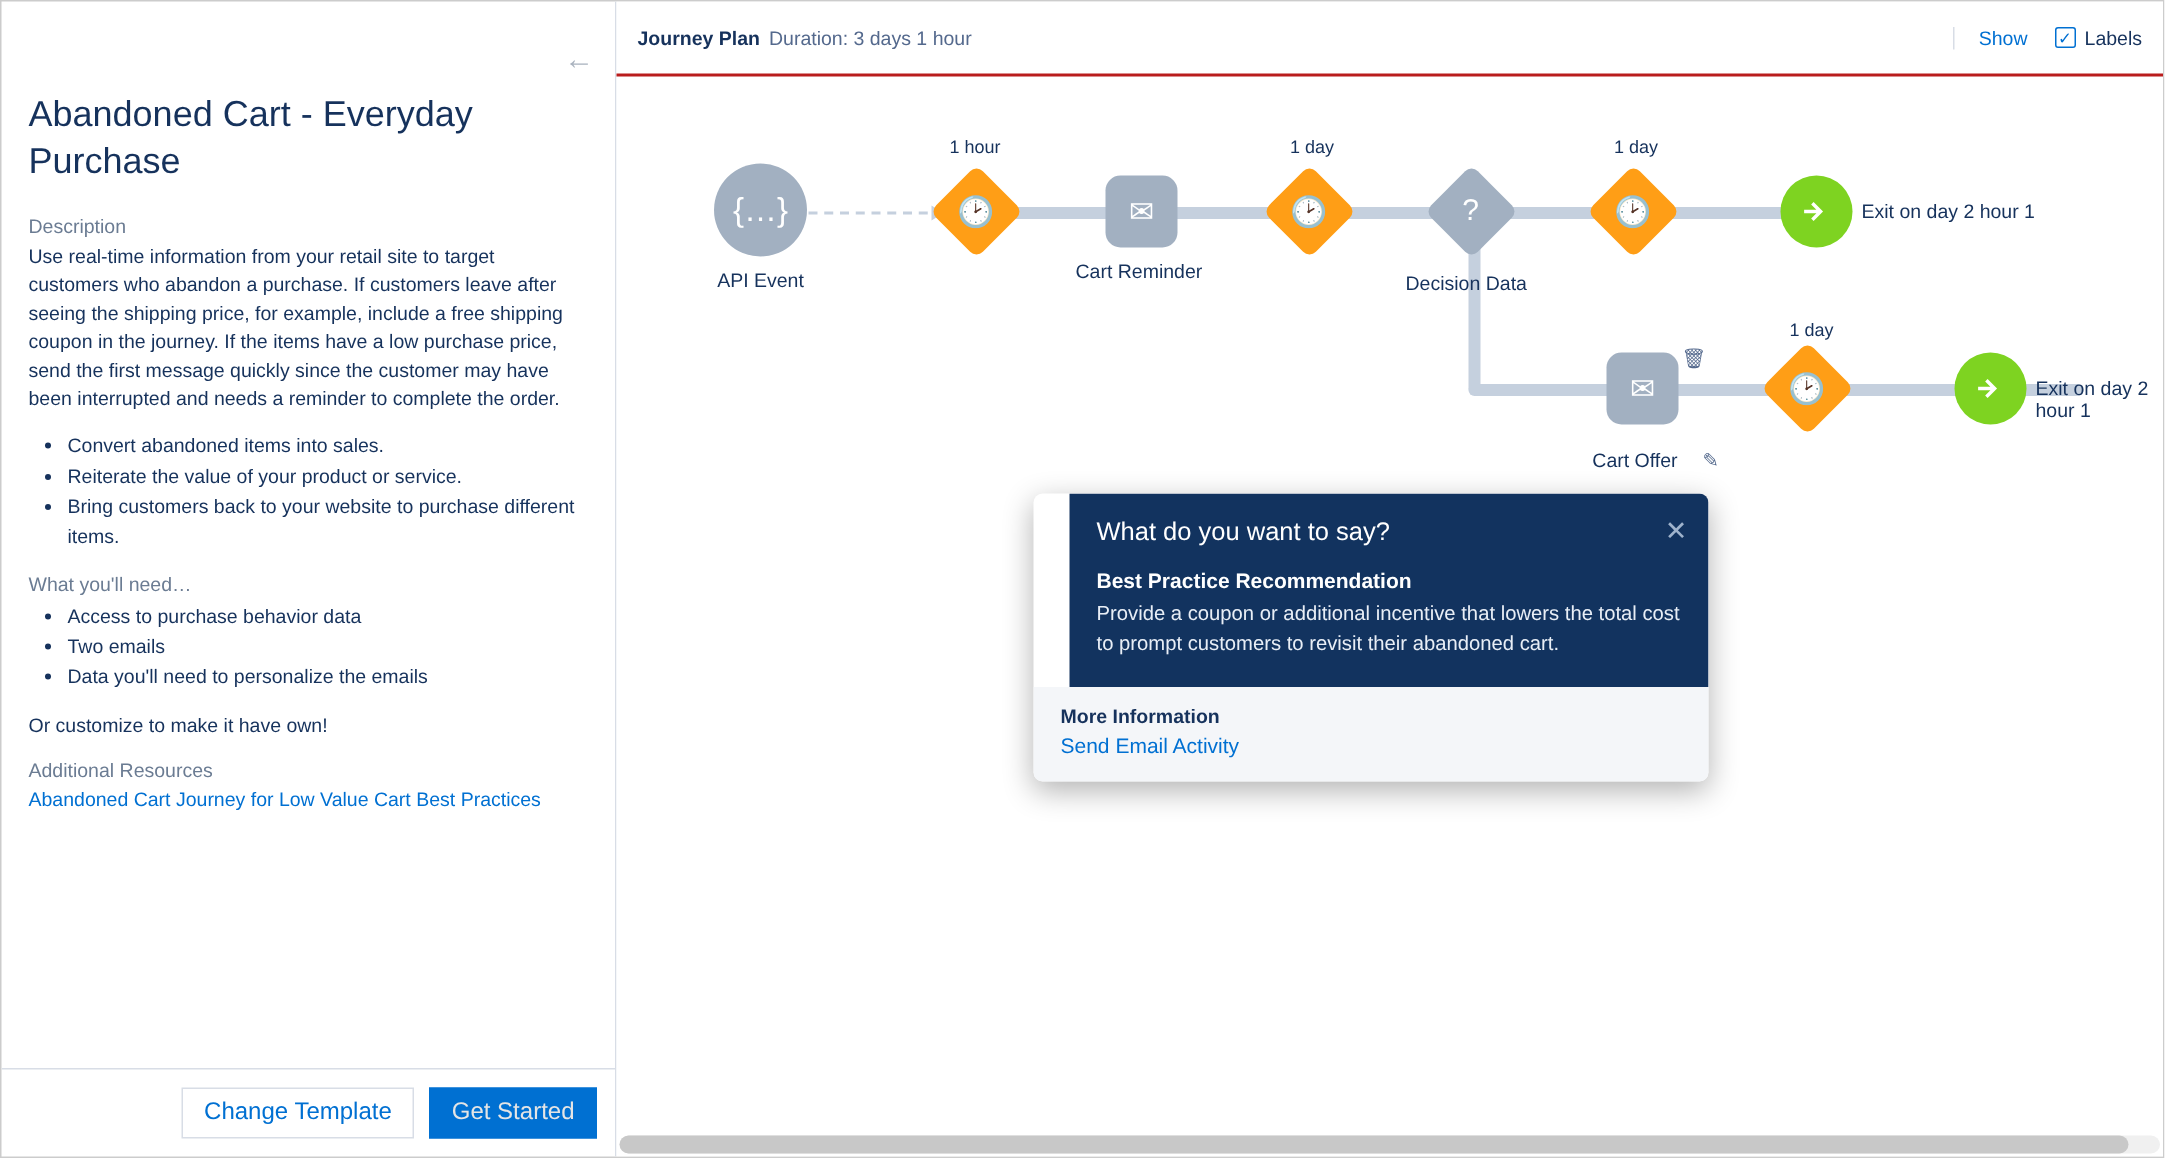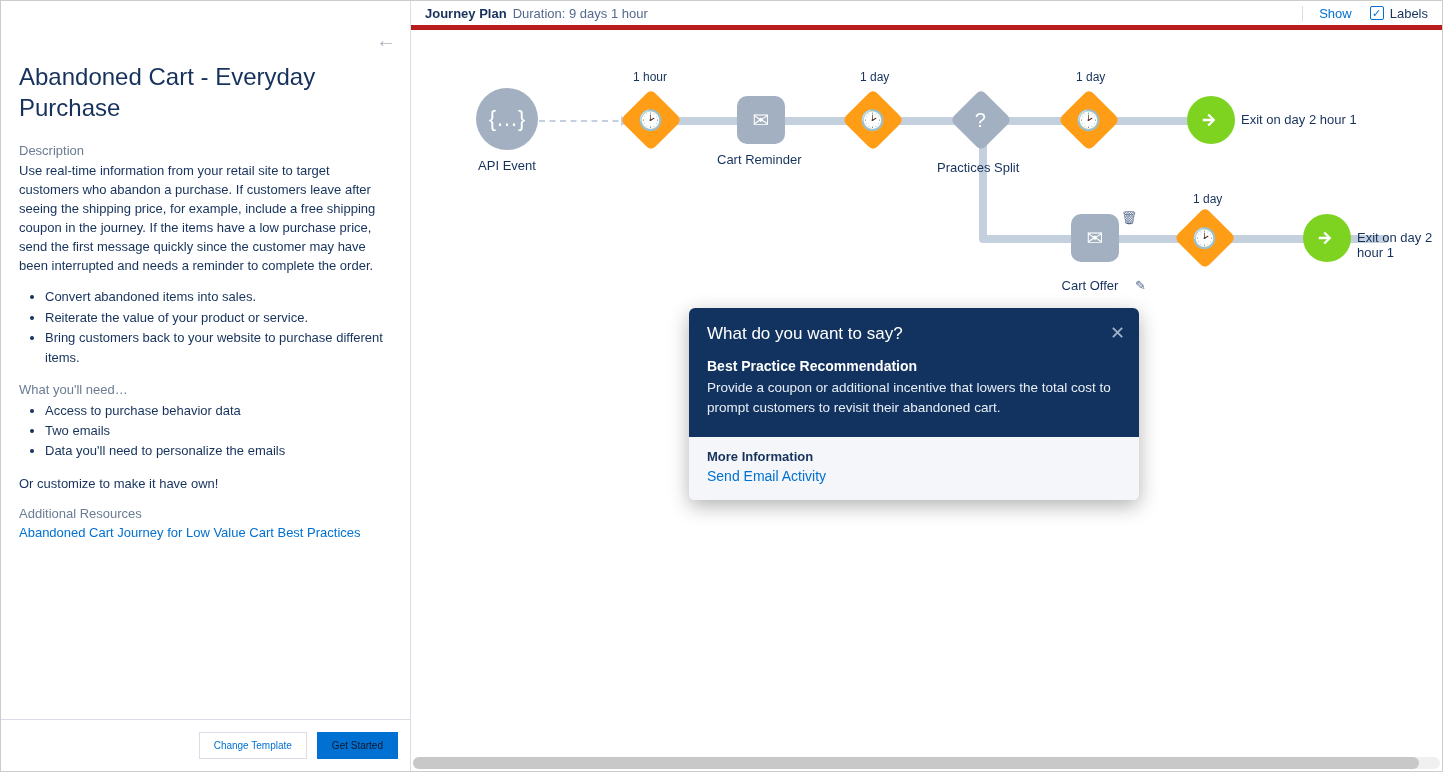--- a/index.html
+++ b/index.html
@@ -8,25 +8,25 @@
 .sidebar { width: 410px; border-right: 1px solid #d8dde6; display: flex; flex-direction: column; position: relative; }
 .sidebar-content { padding: 16px 18px; flex: 1; overflow: auto; }
 .sidebar h1 { font-size: 24px; font-weight: 400; color: #16325c; line-height: 1.3; margin-bottom: 20px; margin-top: 44px; }
 .back-arrow { position: absolute; top: 28px; right: 14px; color: #aab3bf; font-size: 20px; cursor: pointer; }
 .section-label { color: #6b7c93; font-size: 13px; margin-bottom: 4px; margin-top: 10px; }
 .desc-text { color: #16325c; line-height: 1.45; margin-bottom: 12px; }
 .sidebar ul { padding-left: 26px; margin-bottom: 14px; }
 .sidebar ul li { line-height: 1.55; }
 .link { color: #0070d2; cursor: pointer; }
 .sidebar-footer { border-top: 1px solid #d8dde6; padding: 12px; display: flex; justify-content: flex-end; gap: 10px; }
-.btn { padding: 7px 14px; border-radius: 0; font-size: 10px; cursor: pointer; border: 1px solid #d8dde6; background: #fff; color: #0070d2; }
-.btn-primary { background: #0070d2; color: #0f172a; border-color: #0070d2; }
+.btn { padding: 7px 14px; border-radius: 0; font-size: 16px; cursor: pointer; border: 1px solid #d8dde6; background: #fff; color: #0070d2; }
+.btn-primary { background: #0070d2; color: #e5e5e5; border-color: #0070d2; }
 
 .canvas-area { flex: 1; display: flex; flex-direction: column; position: relative; background: #fff; }
-.canvas-header { height: 29px; border-bottom: 5px solid #b91c1c; display: flex; align-items: center; padding: 0 14px; color: #54698d; font-size: 13px; }
+.canvas-header { height: 50px; border-bottom: 2px solid #b91c1c; display: flex; align-items: center; padding: 0 14px; color: #54698d; font-size: 13px; }
 .canvas-header .title { font-weight: 600; color: #16325c; margin-right: 6px; }
 .canvas-header-right { margin-left: auto; display: flex; align-items: center; gap: 18px; }
 .canvas-header-right .show { color: #0070d2; cursor: pointer; border-left: 1px solid #d8dde6; padding-left: 16px; }
 .chk { display: inline-flex; align-items: center; gap: 6px; color: #16325c; }
 .chk .box { width: 14px; height: 14px; border: 1px solid #0070d2; border-radius: 2px; display: inline-flex; align-items: center; justify-content: center; color: #0070d2; font-size: 11px; }
 
 .canvas { flex: 1; position: relative; overflow: hidden; }
 .node { position: absolute; text-align: center; }
 .node-label { margin-top: 8px; color: #16325c; font-size: 13px; }
 .time-label { position: absolute; font-size: 12px; color: #16325c; }
@@ -44,21 +44,21 @@
 .connector { position: absolute; background: #c5d0de; }
 .connector.h { height: 8px; border-radius: 4px; }
 .connector.v { width: 8px; border-radius: 4px; }
 .dashed-line { position: absolute; border-top: 2px dashed #c5d0de; }
 .arrow-head { position: absolute; width: 0; height: 0; border-left: 8px solid #c5d0de; border-top: 5px solid transparent; border-bottom: 5px solid transparent; }
 
 .exit-text { position: absolute; color: #16325c; font-size: 13px; }
 
 .popover { position: absolute; width: 450px; background: #fff; border-radius: 6px; box-shadow: 0 6px 20px rgba(0,0,0,0.3); overflow: hidden; }
 .popover::before { content: ""; position: absolute; top: -10px; left: 392px; width: 0; height: 0; border-left: 10px solid transparent; border-right: 10px solid transparent; border-bottom: 10px solid #12335f; }
-.popover-head { background: #12335f; color: #fff; padding: 16px 18px 18px 18px; position: relative; }
+.popover-head { background: #12335f; color: #fff; padding: 16px 18px 18px 18px; position: relative; margin-left: 24px; }
 .popover-head h3 { font-size: 17px; font-weight: 400; margin-bottom: 14px; }
 .popover-head .close { position: absolute; top: 14px; right: 14px; color: #9fb3cc; font-size: 18px; cursor: pointer; }
 .popover-head .sub { font-weight: 700; font-size: 14px; margin-bottom: 4px; }
 .popover-head .rec { font-size: 13.5px; line-height: 1.5; color: #e8eef6; }
 .popover-body { padding: 12px 18px 16px 18px; background: #f4f6f9; }
 .popover-body .mi { font-weight: 600; color: #16325c; margin-bottom: 4px; }
 .popover-body .link { font-size: 14px; }
 
 .edit-icon { position: absolute; color: #54698d; font-size: 13px; cursor: pointer; }
 .trash-icon { position: absolute; color: #54698d; font-size: 13px; cursor: pointer; }
@@ -94,21 +94,21 @@
     </div>
     <div class="sidebar-footer">
       <button class="btn">Change Template</button>
       <button class="btn btn-primary">Get Started</button>
     </div>
   </div>
 
   <div class="canvas-area">
     <div class="canvas-header">
       <span class="title">Journey Plan</span>
-      <span>Duration: 9 days 1 hour</span>
+      <span>Duration: 3 days 1 hour</span>
       <div class="canvas-header-right">
         <span class="show">Show</span>
         <label class="chk">
           <span class="box">✓</span>
           <span>Labels</span>
         </label>
       </div>
     </div>
 
     <div class="canvas">
@@ -145,21 +145,21 @@
       <div class="node" style="left:440px; top:68px;">
         <div class="diamond">
             <span class="inner">🕑</span>
           </div>
       </div>
 
       <div class="node" style="left:548px; top:68px;">
         <div class="diamond grey">
             <span class="inner">?</span>
           </div>
-        <div class="node-label" style="margin-left:-22px; margin-top:18px;">Practices Split</div>
+        <div class="node-label" style="margin-left:-22px; margin-top:18px;">Decision Data</div>
       </div>
 
       <div class="node" style="left:656px; top:68px;">
         <div class="diamond">
             <span class="inner">🕑</span>
           </div>
       </div>
 
       <div class="node" style="left:776px; top:66px;">
         <div class="circle exit">

